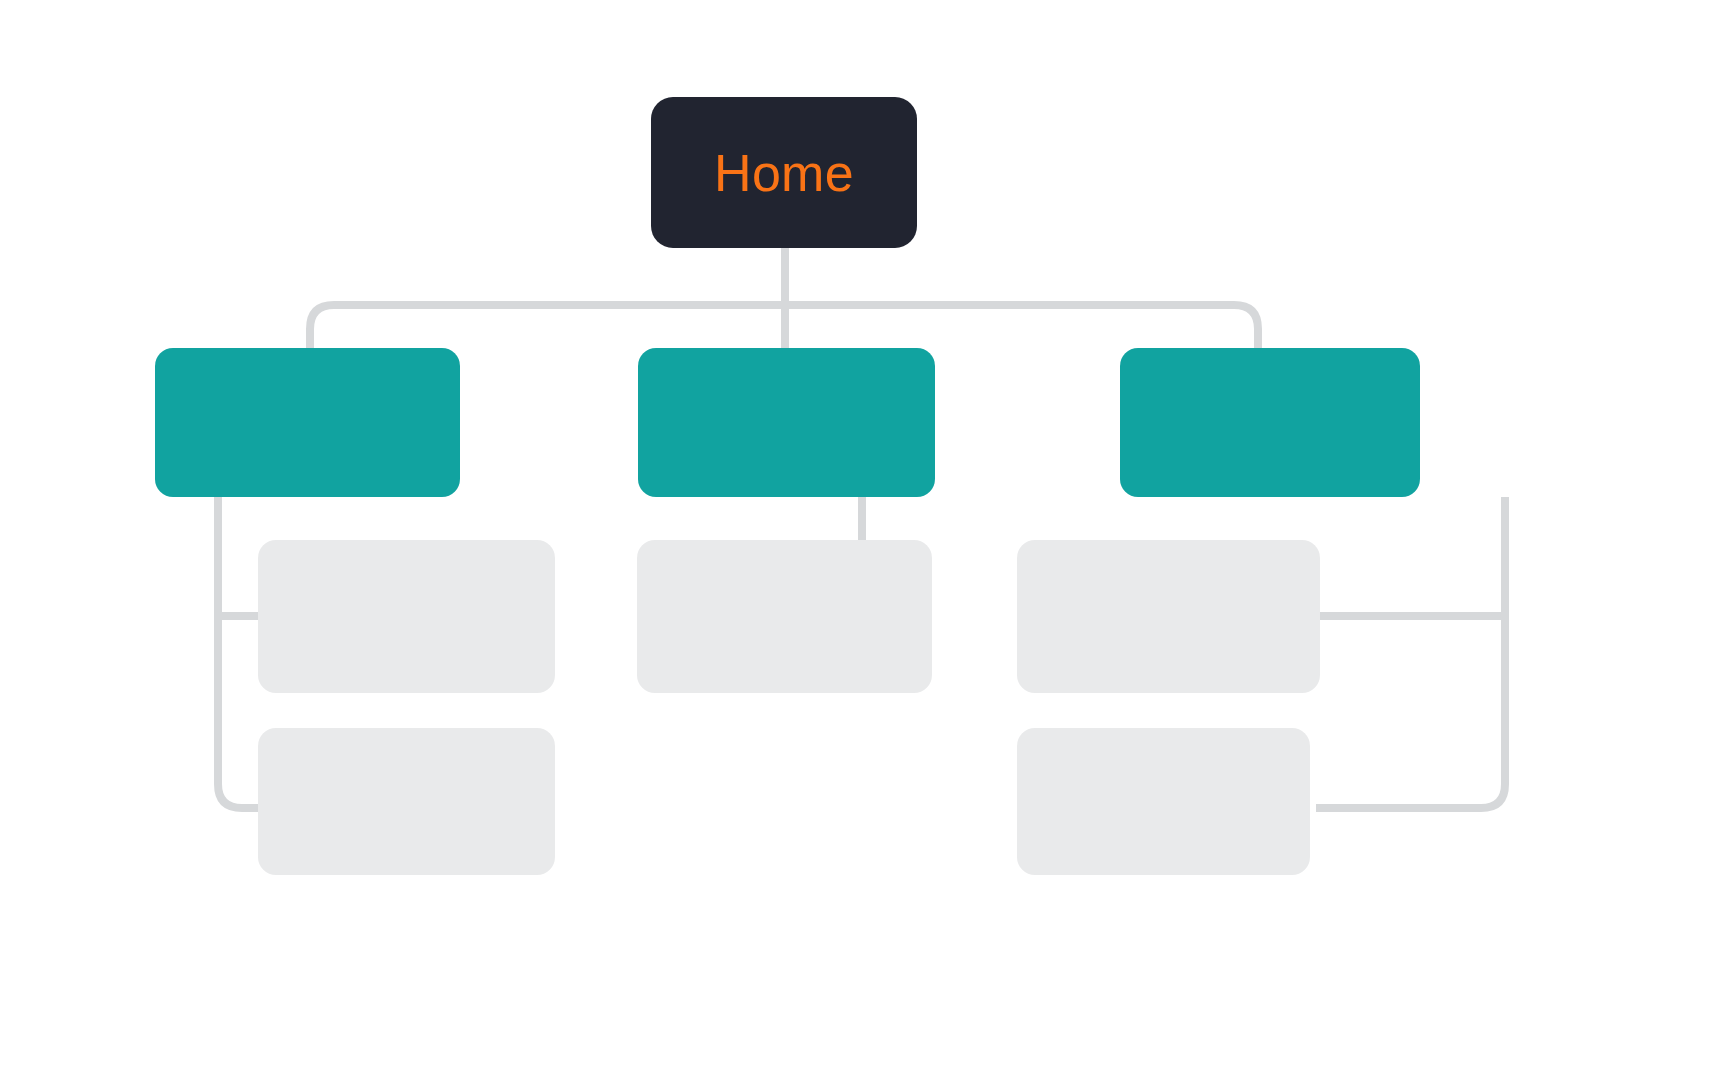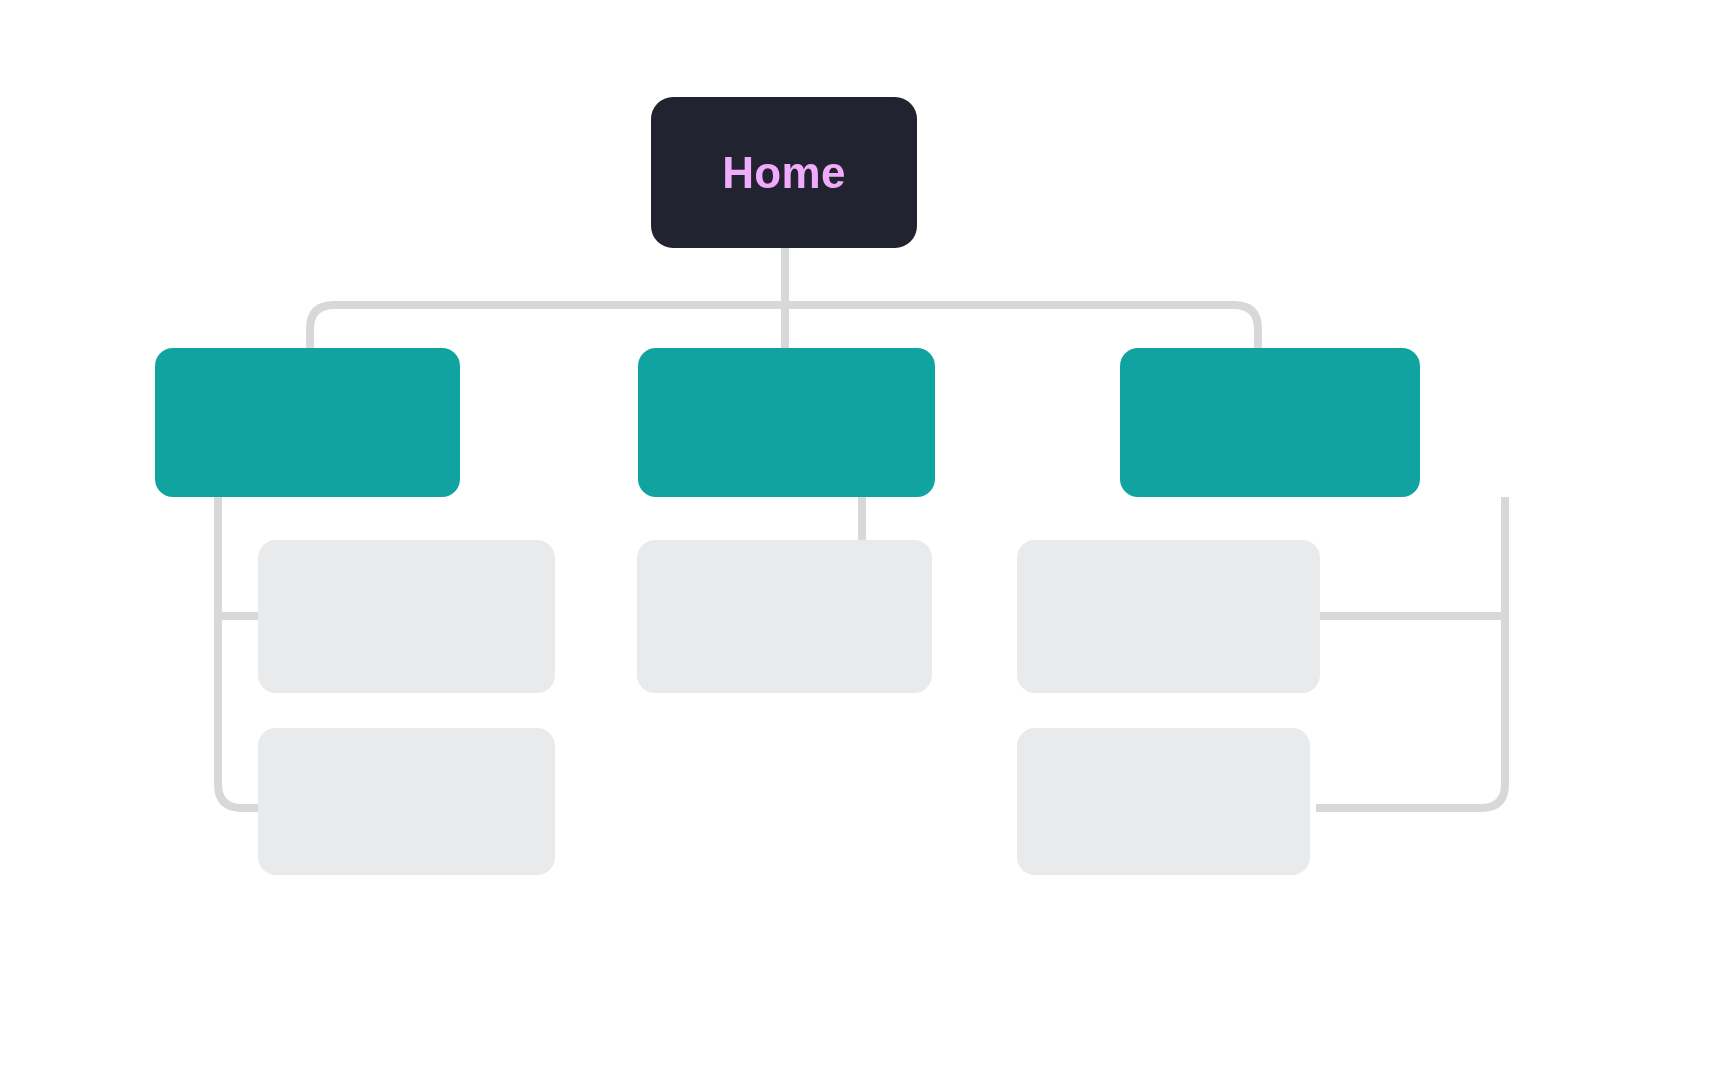--- a/index.html
+++ b/index.html
@@ -34,23 +34,23 @@
     display: flex;
     align-items: center;
     justify-content: center;
     text-align: center;
   }
   .node-root {
     background: #212430;
     border-radius: 22px;
   }
   .node-root .node-label {
-    color: #f0abfc;
-    font-size: 44px;
-    font-weight: 700;
+    color: #f97316;
+    font-size: 52px;
+    font-weight: 400;
     letter-spacing: 0.3px;
     line-height: 1;
   }
   .node-section {
     background: #11A3A0;
     border-radius: 18px;
   }
   .node-page {
     background: #E9EAEB;
     border-radius: 18px;

